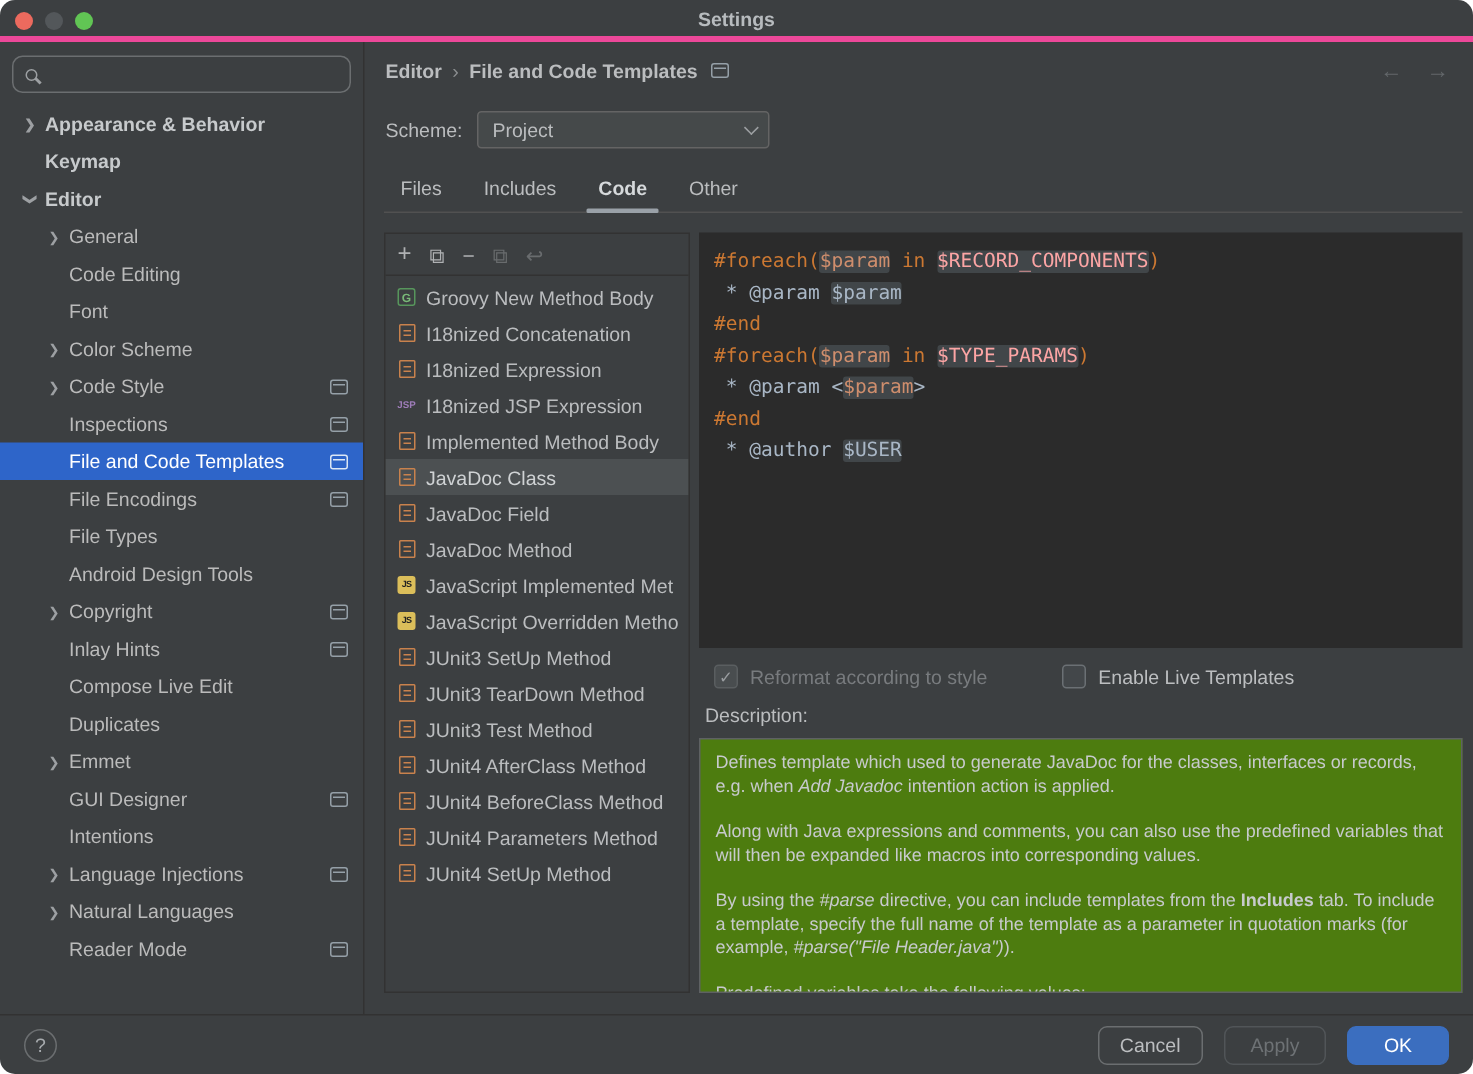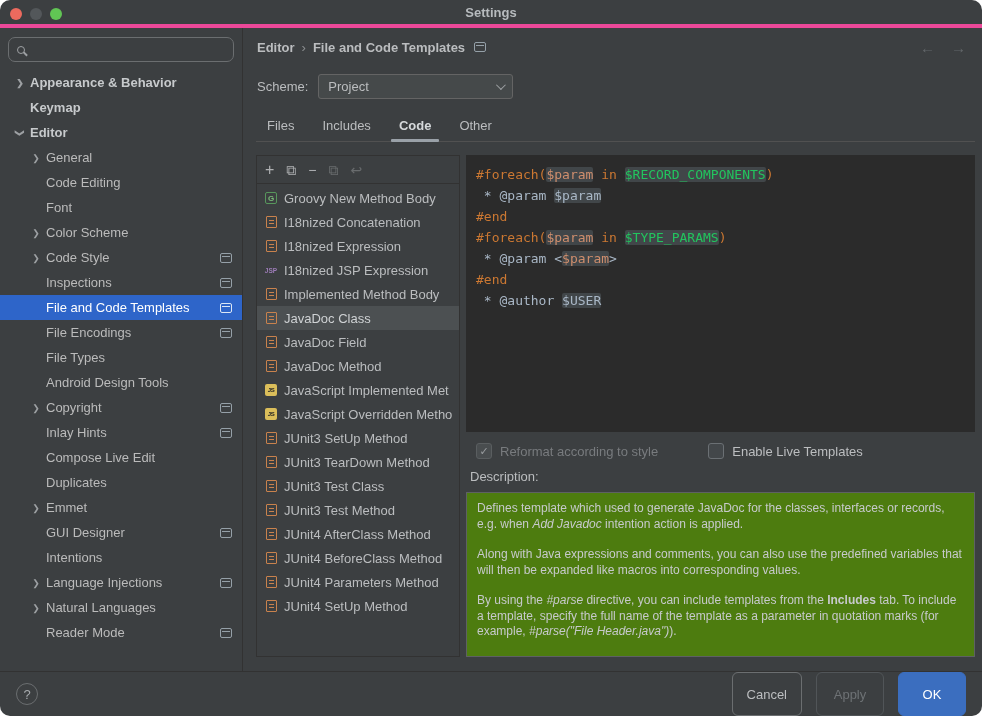--- a/index.html
+++ b/index.html
@@ -76,21 +76,21 @@
   .ic-js { width:12px; height:12px; background:#DBBE5A; border-radius:2px; color:#222; font-size:6px; font-weight:bold; display:flex; align-items:center; justify-content:center; letter-spacing:-0.5px; }
   .ic-jsp { color:#9D7CB8; font-size:6.5px; font-weight:bold; }
 
   
   .right-col { flex:1; display:flex; flex-direction:column; min-width:0; min-height:0; }
   .editor { flex:0 0 277px; background:#2B2B2B; padding:9px 10px; font-family:"DejaVu Sans Mono", monospace; font-size:13px; line-height:21px; color:#A9B7C6; overflow:hidden; }
   .code-line { white-space:pre; }
   .tk-kw { color:#CC7832; }
   .tk-p { color:#A9B7C6; }
   .tk-var { color:#CF8E6D; }
-  .tk-const { color:#22c55e; }
+  .tk-const { color:#fca5a5; }
   .tk-hl { background:#414649; border-radius:2px; }
 
   .check-row { flex:0 0 26px; margin-top:6px; display:flex; align-items:center; gap:50px; padding-left:10px; }
   .cb-group { display:flex; align-items:center; gap:8px; }
   .cb { width:16px; height:16px; border-radius:3px; display:flex; align-items:center; justify-content:center; font-size:11px; }
   .cb.checked-disabled { background:#494D4F; border:1px solid #5A5E60; color:#9A9DA0; }
   .cb.unchecked { background:#43474A; border:1px solid #6B7074; color:transparent; }
   .cb-label { font-size:13px; }
   .cb-label.dim { color:#787B7E; }
   .cb-label.normal { color:#BCBEC0; }
@@ -98,21 +98,21 @@
   .desc-label { flex:0 0 18px; margin:5px 0 5px 4px; font-size:13px; color:#BBBDBF; }
   .desc-box { flex:1; background:#4d7c0f; border:1px solid #5E6163; padding:8px 10px; font-size:12px; line-height:15.5px; color:#C7CACC; overflow:hidden; }
   .para { margin-bottom:15px; }
   .it { font-style:italic; }
   .bd { font-weight:bold; }
 
   
   .footer { flex:0 0 40px; border-top:1px solid #323232; display:flex; align-items:center; padding:0 16px; }
   .help-btn { width:22px; height:22px; border-radius:50%; border:1px solid #6B6E70; color:#A7ABAE; display:flex; align-items:center; justify-content:center; font-size:13px; }
   .footer-buttons { margin-left:auto; display:flex; gap:14px; }
-  .btn { min-width:68px; height:44px; border-radius:6px; font-size:13px; display:flex; align-items:center; justify-content:center; padding:0 14px; cursor:default; }
+  .btn { min-width:68px; height:26px; border-radius:6px; font-size:13px; display:flex; align-items:center; justify-content:center; padding:0 14px; cursor:default; }
   .btn.normal { border:1px solid #6B6E70; color:#BCBEC0; background:transparent; }
   .btn.disabled { border:1px solid #515558; color:#6E7275; background:transparent; }
   .btn.primary { background:#3B6EBF; border:1px solid #3B6EBF; color:#FFFFFF; }
 </style>
 </head>
 <body>
 
 <div class="window">
 
   <div class="titlebar">
@@ -344,26 +344,20 @@
               <div class="tpl-row">
                 <span class="tpl-icon">
                   <span class="ic-template"></span>
                 </span>
                 <span class="tpl-label">JUnit3 TearDown Method</span>
               </div>
               <div class="tpl-row">
                 <span class="tpl-icon">
                   <span class="ic-template"></span>
                 </span>
-                <span class="tpl-label">JUnit3 Test Class</span>
-              </div>
-              <div class="tpl-row">
-                <span class="tpl-icon">
-                  <span class="ic-template"></span>
-                </span>
                 <span class="tpl-label">JUnit3 Test Method</span>
               </div>
               <div class="tpl-row">
                 <span class="tpl-icon">
                   <span class="ic-template"></span>
                 </span>
                 <span class="tpl-label">JUnit4 AfterClass Method</span>
               </div>
               <div class="tpl-row">
                 <span class="tpl-icon">

